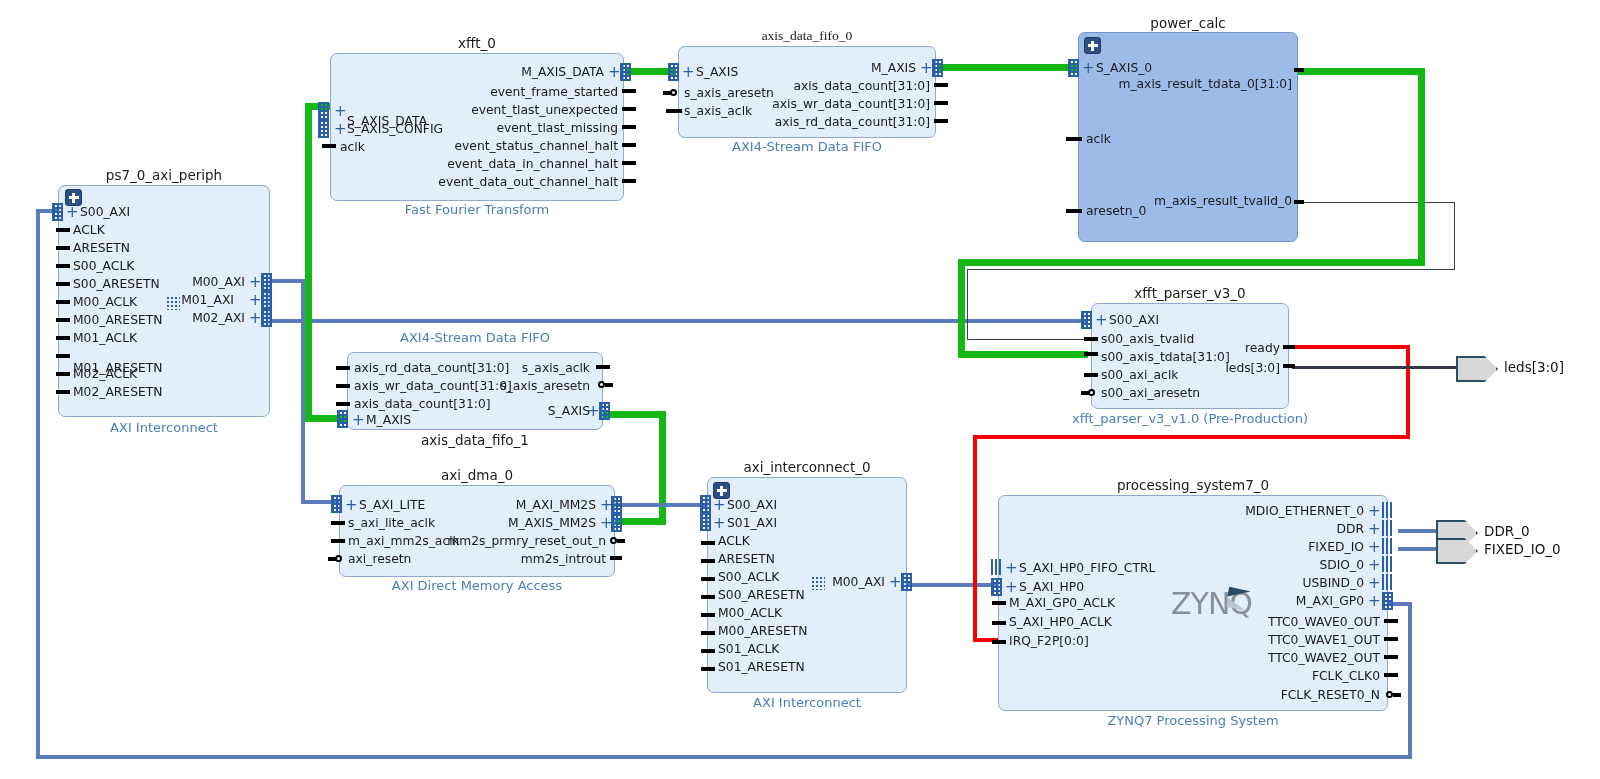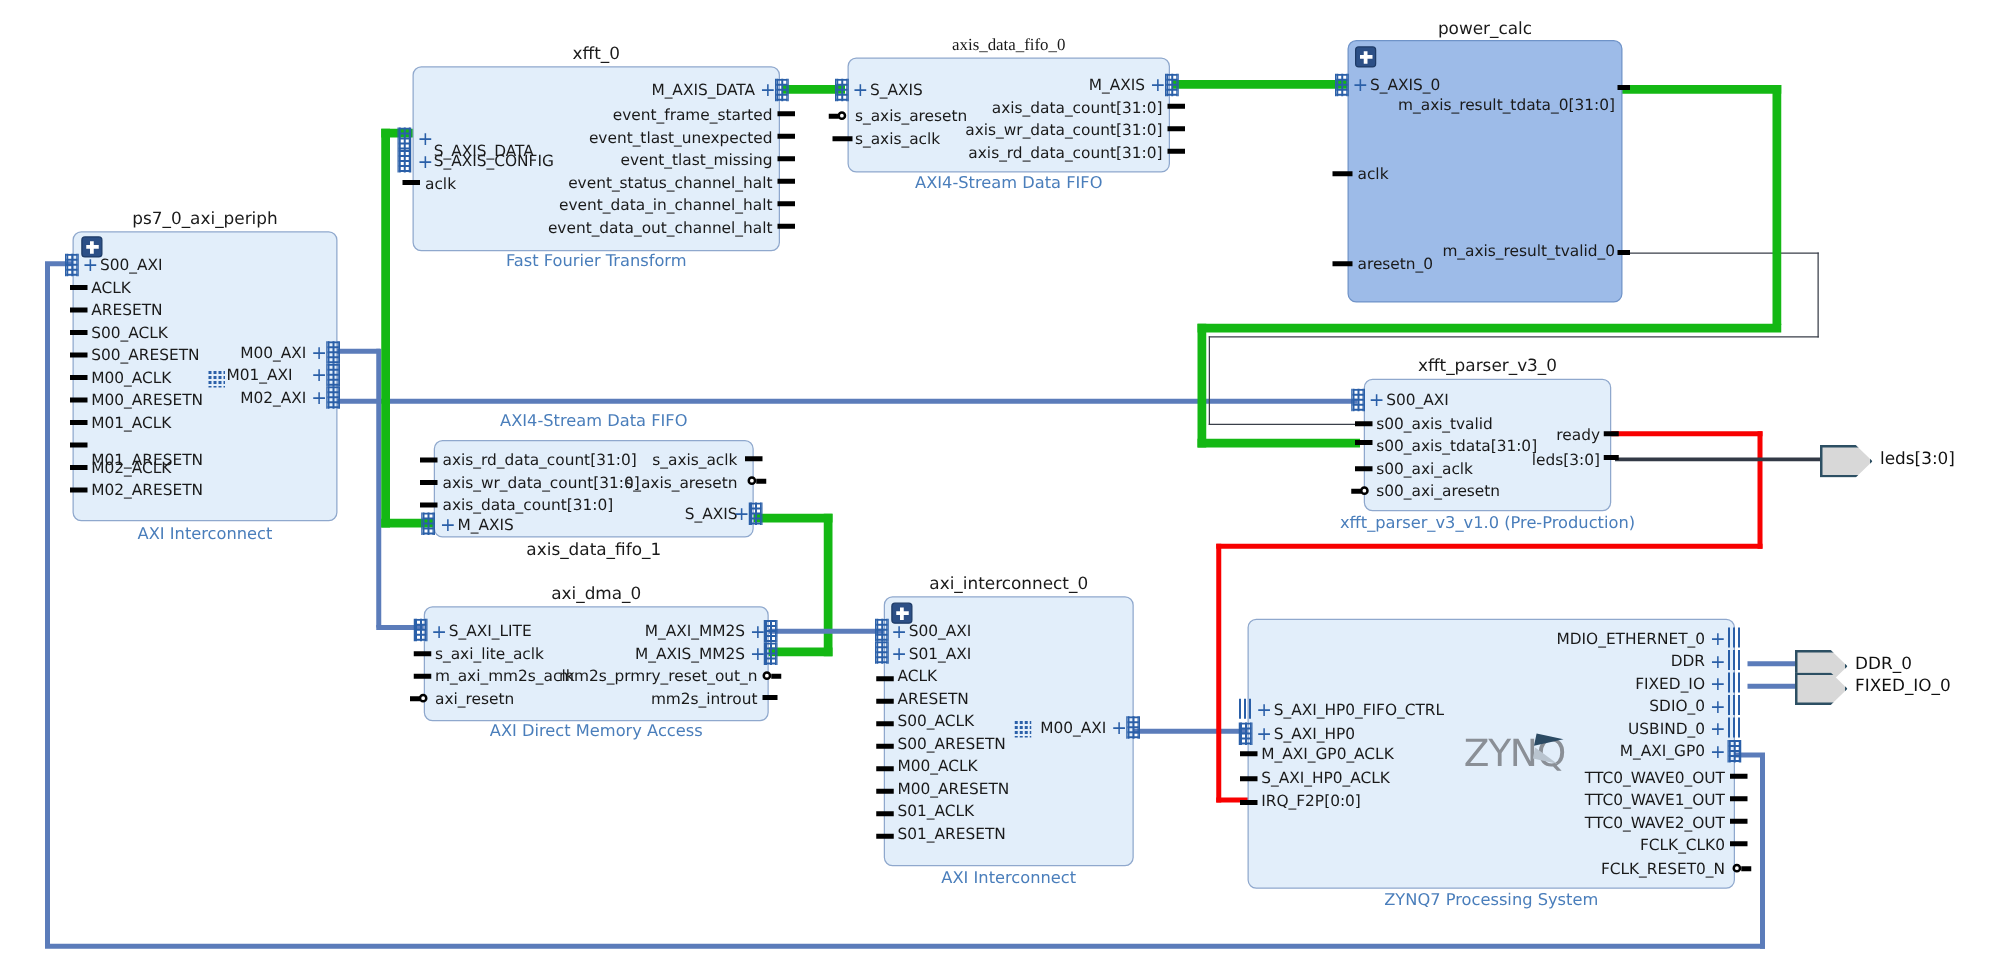--- a/index.html
+++ b/index.html
@@ -321,20 +321,21 @@
   <div class="stub" style="left:1084px;top:373px;width:14px;"></div>
   <div class="pin" style="left:1101px;top:369px;">s00_axi_aclk</div>
   <div class="inv" style="left:1088px;top:389px;"></div>
   <div class="stub" style="left:1081px;top:391px;width:8px;"></div>
   <div class="pin" style="left:1101px;top:387px;">s00_axi_aresetn</div>
   <div class="pin r" style="left:1180px;top:342px;width:100px;">ready</div>
   <div class="stub" style="left:1283px;top:345px;width:12px;"></div>
   <div class="pin r" style="left:1180px;top:362px;width:100px;">leds[3:0]</div>
   <div class="stub" style="left:1283px;top:364px;width:12px;"></div>
 
+  <div class="blk-title" style="left:998px;top:477px;width:390px;">processing_system7_0</div>
   <div class="blk" style="left:998px;top:495px;width:390px;height:216px;"></div>
   <div class="blk-vlnv" style="left:998px;top:713px;width:390px;">ZYNQ7 Processing System</div>
   <div class="zynq-logo" style="left:1171px;top:586px;">ZYNQ</div>
   <div class="zynq-sw" style="left:1228px;top:589px;transform:rotate(12deg);"></div>
   <div class="zynq-sw2" style="left:1227px;top:600px;transform:rotate(12deg);"></div>
 
   <div class="tribar" style="left:991px;top:559px;background:repeating-linear-gradient(to right,#2a5fa8 0 2px,transparent 2px 4px);"></div>
   <div class="plus" style="left:1005px;top:562px;">+</div>
   <div class="pin" style="left:1019px;top:562px;">S_AXI_HP0_FIFO_CTRL</div>
   <div class="iface" style="left:991px;top:578px;"></div>

